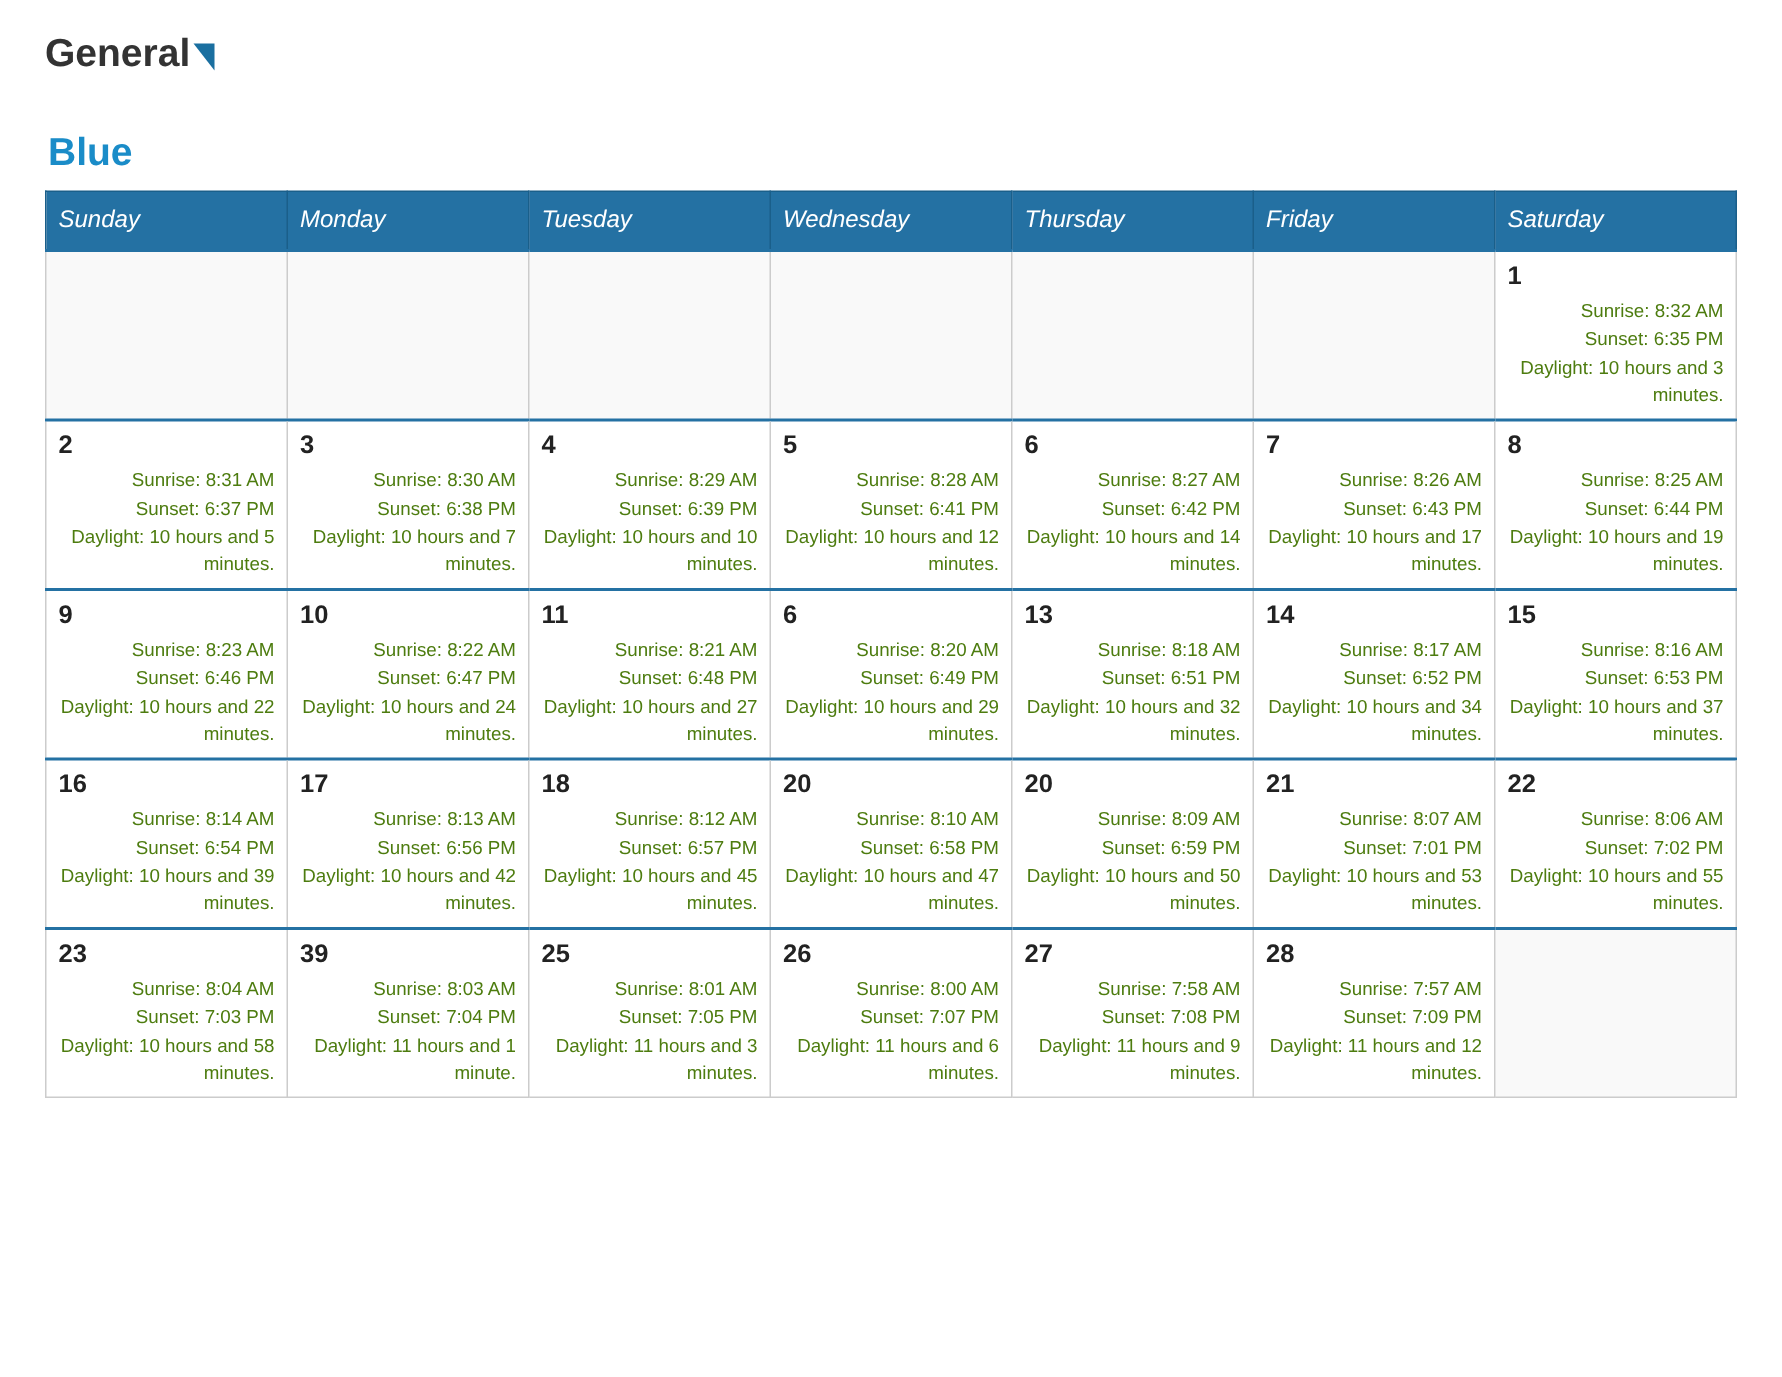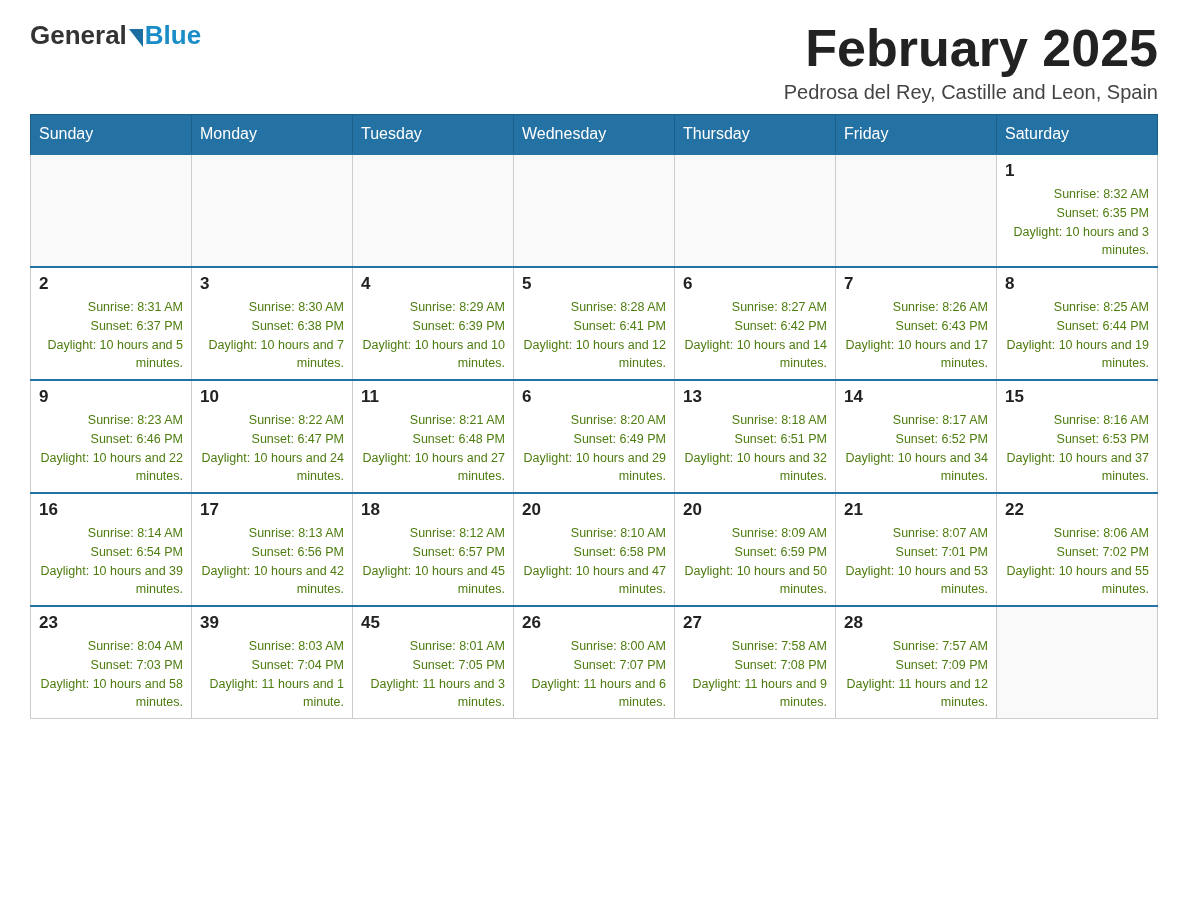--- a/index.html
+++ b/index.html
@@ -50,20 +50,21 @@
       margin-top: 10px;
     }
     .calendar th {
       background-color: #2471a3;
       color: #fff;
       padding: 10px 8px;
       text-align: left;
       font-size: 16px;
       font-weight: normal;
       border: 1px solid #1a5f8a;
+      font-style: italic;
     }
     .calendar td {
       border: 1px solid #ccc;
       vertical-align: top;
       padding: 6px 8px;
       width: calc(100% / 7);
       min-height: 110px;
       height: 110px;
     }
     .calendar tr:first-child td {
@@ -82,48 +83,44 @@
       font-size: 12.5px;
       color: #4d7c0f;
       line-height: 1.5;
       text-align: right;
     }
     .empty-cell {
       background: #f9f9f9;
     }
     .logo-wrapper {
       display: flex;
-      flex-direction: row;
+      flex-direction: column;
+      gap: 35px;
     }
     .logo-row1 {
       display: flex;
       align-items: center;
     }
     .logo-row2 {
       font-size: 26px;
       font-weight: bold;
       color: #1a8cc8;
       margin-left: 2px;
-      text-align: right;
     }
   </style>
 </head>
 <body>
 
 <div class="header">
   <div class="logo-wrapper">
     <div class="logo-row1">
       <span class="logo-general">General</span>
       <div class="logo-arrow"></div>
     </div>
     <div class="logo-row2">Blue</div>
-  </div>
-  <div class="title-section">
-    <div class="month-title">February 2025</div>
-    <div class="location-title">Pedrosa del Rey, Castille and Leon, Spain</div>
   </div>
 </div>
 
 <table class="calendar">
   <thead>
     <tr>
     <th>Sunday</th>
         <th>Monday</th>
         <th>Tuesday</th>
         <th>Wednesday</th>
@@ -238,21 +235,21 @@
       <tr>
         <td>
           <div class="day-number">23</div>
           <div class="day-info">Sunrise: 8:04 AM<br>Sunset: 7:03 PM<br>Daylight: 10 hours and 58 minutes.</div>
         </td>
         <td>
           <div class="day-number">39</div>
           <div class="day-info">Sunrise: 8:03 AM<br>Sunset: 7:04 PM<br>Daylight: 11 hours and 1 minute.</div>
         </td>
         <td>
-          <div class="day-number">45</div>
+          <div class="day-number">25</div>
           <div class="day-info">Sunrise: 8:01 AM<br>Sunset: 7:05 PM<br>Daylight: 11 hours and 3 minutes.</div>
         </td>
         <td>
           <div class="day-number">26</div>
           <div class="day-info">Sunrise: 8:00 AM<br>Sunset: 7:07 PM<br>Daylight: 11 hours and 6 minutes.</div>
         </td>
         <td>
           <div class="day-number">27</div>
           <div class="day-info">Sunrise: 7:58 AM<br>Sunset: 7:08 PM<br>Daylight: 11 hours and 9 minutes.</div>
         </td>

